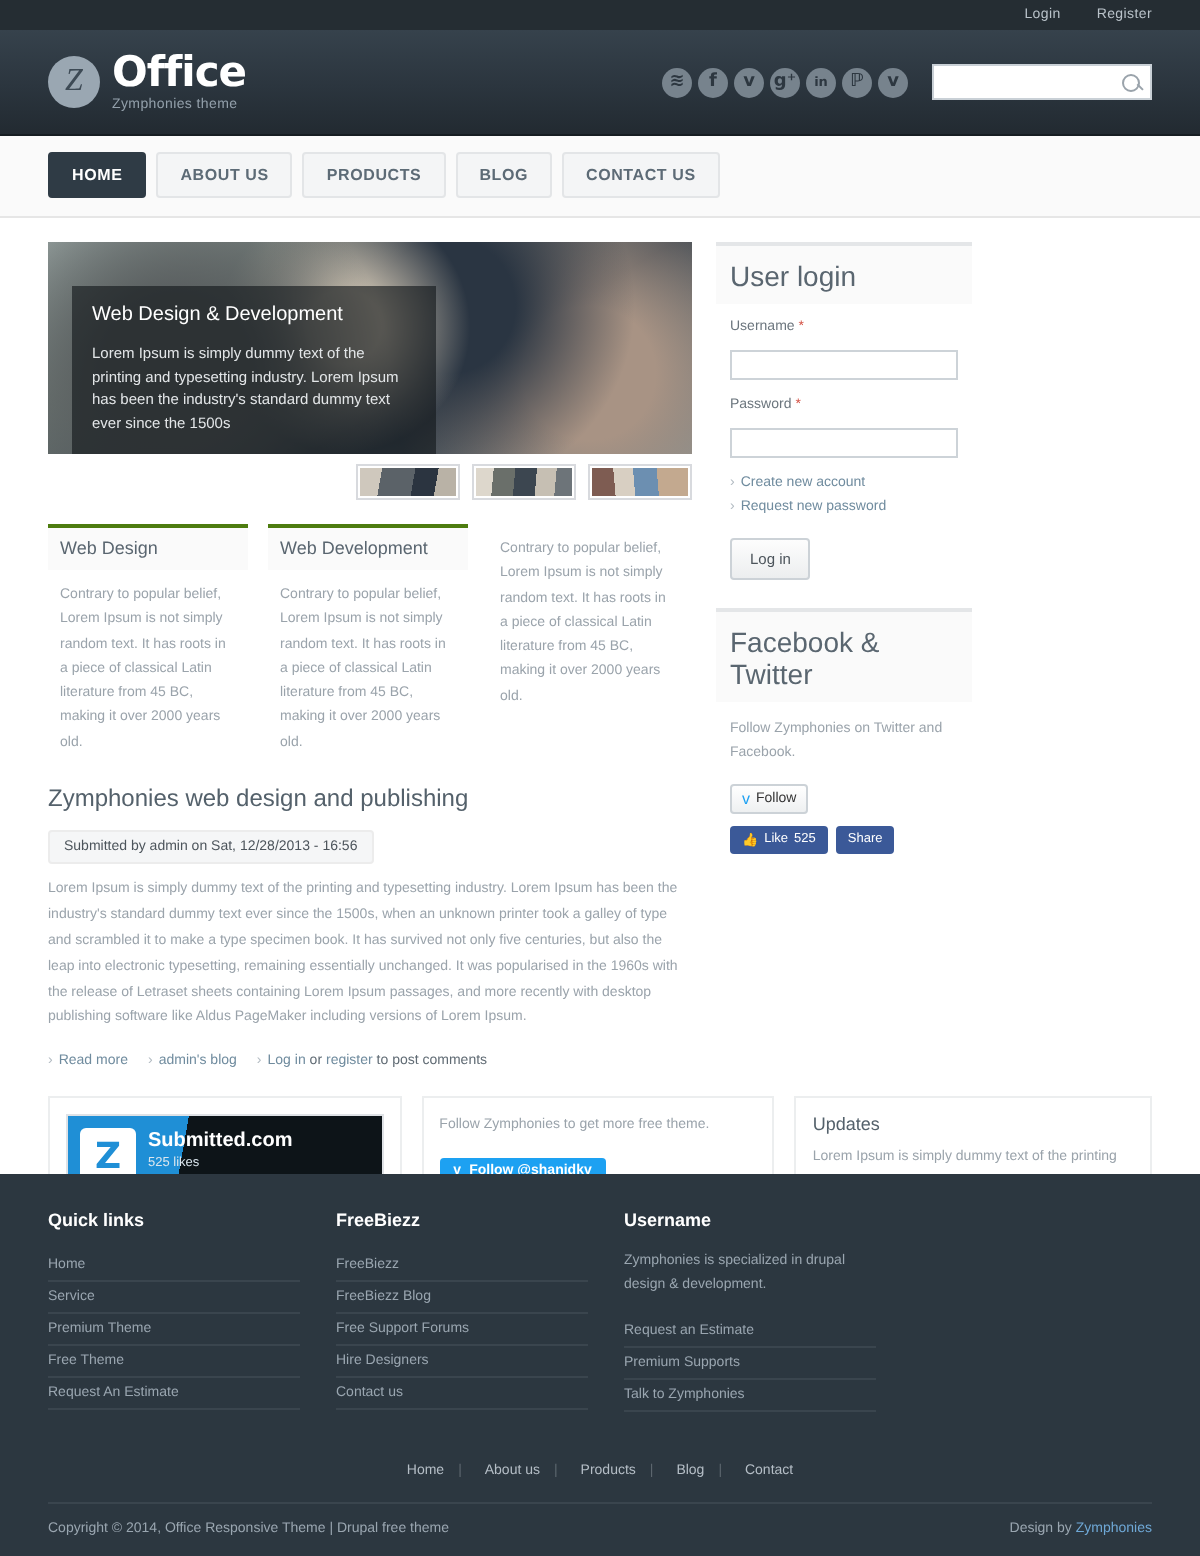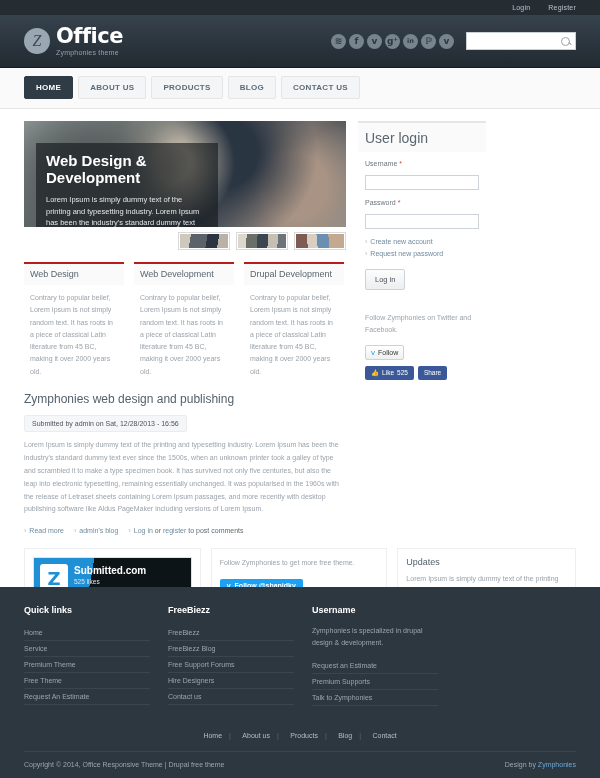--- a/index.html
+++ b/index.html
@@ -99,35 +99,35 @@
       radial-gradient(circle at 20% 60%, #5a5f60 0 14%, transparent 40%),
       radial-gradient(circle at 46% 40%, #c9bfae 0 10%, transparent 34%),
       radial-gradient(circle at 62% 30%, #2a3542 0 16%, transparent 44%),
       radial-gradient(circle at 84% 62%, #a89384 0 12%, transparent 36%),
       linear-gradient(150deg, #9aa5a3 0%, #6e7874 28%, #36414c 62%, #7e8a8c 100%);
   }
   .slider-caption {
     position: absolute; left: 12px; top: 22px; width: 182px;
     background: rgba(18,22,26,.62); padding: 9px 10px 11px;
   }
-  .slider-caption h3 { color: #fff; font-size: 15px; font-weight: bold; margin-bottom: 8px; }
+  .slider-caption h3 { color: #fff; font-size: 10px; font-weight: normal; margin-bottom: 8px; }
   .slider-caption p { color: #e3e6e8; font-size: 7.5px; line-height: 1.55; }
 
   .thumbs { display: flex; gap: 6px; justify-content: flex-end; margin-top: 5px; }
   .thumb { width: 52px; height: 18px; border: 1px solid #d8dade; padding: 1px; background:#fff; }
   .thumb i { display: block; width: 100%; height: 100%; }
   .t1 i { background: linear-gradient(100deg,#cfc8bd 0 22%,#5b6268 22% 55%,#2b3440 55% 78%,#b9b2a6 78% 100%); }
   .t2 i { background: linear-gradient(95deg,#ddd7cc 0 18%,#6a6f6a 18% 40%,#3c4650 40% 62%,#c6bfb3 62% 82%,#6d7479 82% 100%); }
   .t3 i { background: linear-gradient(85deg,#7e5c52 0 24%,#d8cfc2 24% 44%,#6c8fb1 44% 68%,#c3a98f 68% 100%); }
 
   
   .services { display: flex; gap: 10px; margin-top: 12px; }
   .svc { width: 100px; }
   .svc-head {
-    border-top: 2px solid #b91c1c; background: #fafafa;
+    border-top: 2px solid #4d7c0f; background: #fafafa;
     padding: 5px 6px 6px; font-size: 9px; color: #5a6670;
   }
   .svc p { font-size: 7px; line-height: 1.75; color: #9aa3ab; padding: 7px 6px 0; }
 
   
   .article { margin-top: 14px; }
   .article h2 { font-size: 12px; font-weight: normal; color: #54616b; }
   .meta {
     display: inline-block; background: #f5f6f7; border: 1px solid #ececec;
     font-size: 7px; color: #4c545b; padding: 4px 7px; margin-top: 9px; border-radius: 2px;
@@ -332,21 +332,20 @@
       <div class="services">
         <div class="svc">
           <div class="svc-head">Web Design</div>
           <p>Contrary to popular belief, Lorem Ipsum is not simply random text. It has roots in a piece of classical Latin literature from 45 BC, making it over 2000 years old.</p>
         </div>
         <div class="svc">
           <div class="svc-head">Web Development</div>
           <p>Contrary to popular belief, Lorem Ipsum is not simply random text. It has roots in a piece of classical Latin literature from 45 BC, making it over 2000 years old.</p>
         </div>
         <div class="svc">
-          <div class="svc-head">Drupal Development</div>
           <p>Contrary to popular belief, Lorem Ipsum is not simply random text. It has roots in a piece of classical Latin literature from 45 BC, making it over 2000 years old.</p>
         </div>
       </div>
 
       <div class="article">
         <h2>Zymphonies web design and publishing</h2>
         <div class="meta">Submitted by admin on Sat, 12/28/2013 - 16:56</div>
         <p class="body">Lorem Ipsum is simply dummy text of the printing and typesetting industry. Lorem Ipsum has been the industry's standard dummy text ever since the 1500s, when an unknown printer took a galley of type and scrambled it to make a type specimen book. It has survived not only five centuries, but also the leap into electronic typesetting, remaining essentially unchanged. It was popularised in the 1960s with the release of Letraset sheets containing Lorem Ipsum passages, and more recently with desktop publishing software like Aldus PageMaker including versions of Lorem Ipsum.</p>
         <div class="links">
           <span class="ch">›</span><a href="#">Read more</a><span class="sep"></span><span class="ch">›</span><a href="#">admin's blog</a><span class="sep"></span><span class="ch">›</span><a href="#">Log in</a>
@@ -372,20 +371,21 @@
           </div>
           <div class="slinks">
             <a href="#"><span class="ch">›</span><span>Create new account</span></a>
             <a href="#"><span class="ch">›</span><span>Request new password</span></a>
           </div>
           <button class="loginbtn">Log in</button>
         </div>
       </div>
 
       <div class="blk">
+        <div class="blk-head">Facebook &amp; Twitter</div>
         <div class="blk-body">
           <p class="small">Follow Zymphonies on Twitter and Facebook.</p>
           <div class="btn-tw">
             <span class="bird">ᴠ</span>
             <span>Follow</span>
           </div>
           <div class="fbrow">
             <div class="btn-like">
               <span>👍</span>
               <span>Like</span>

